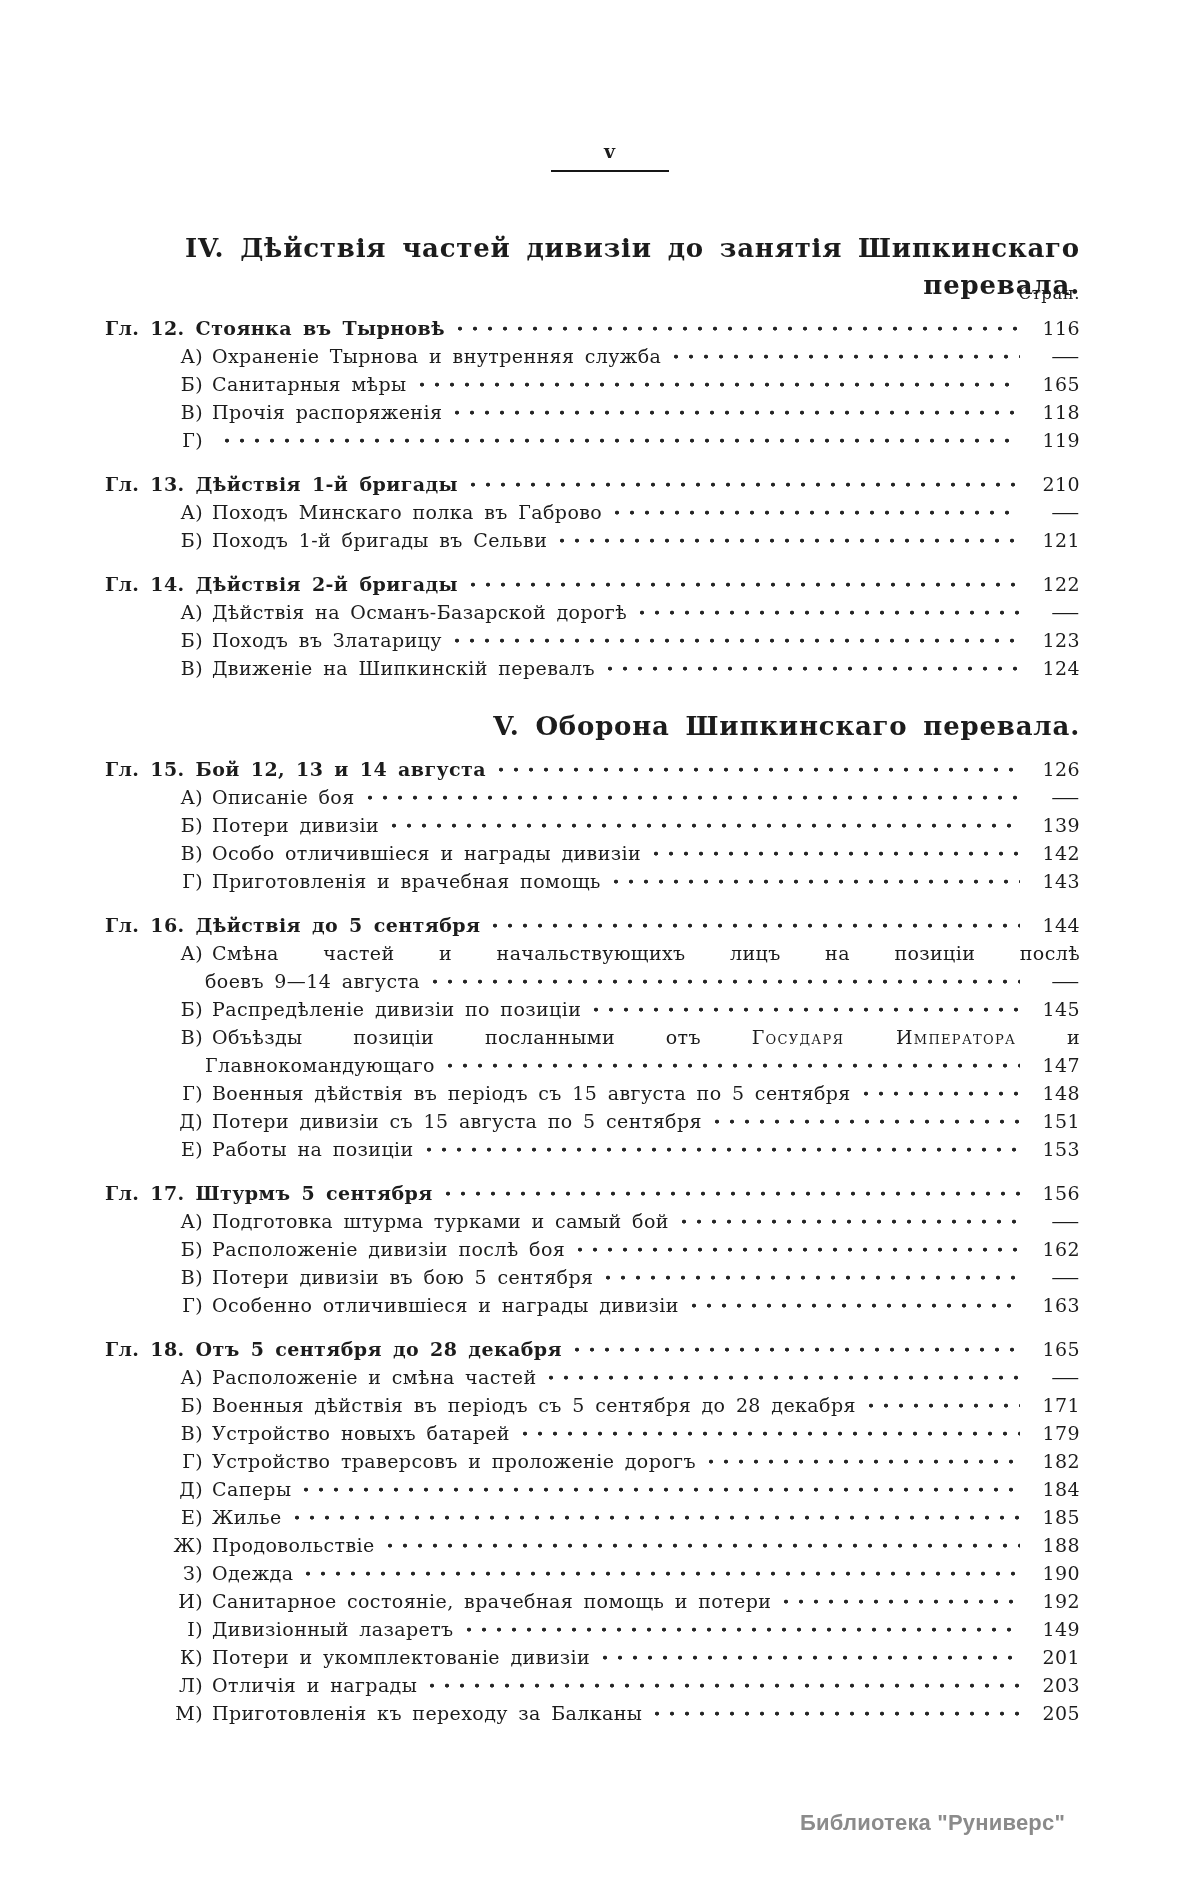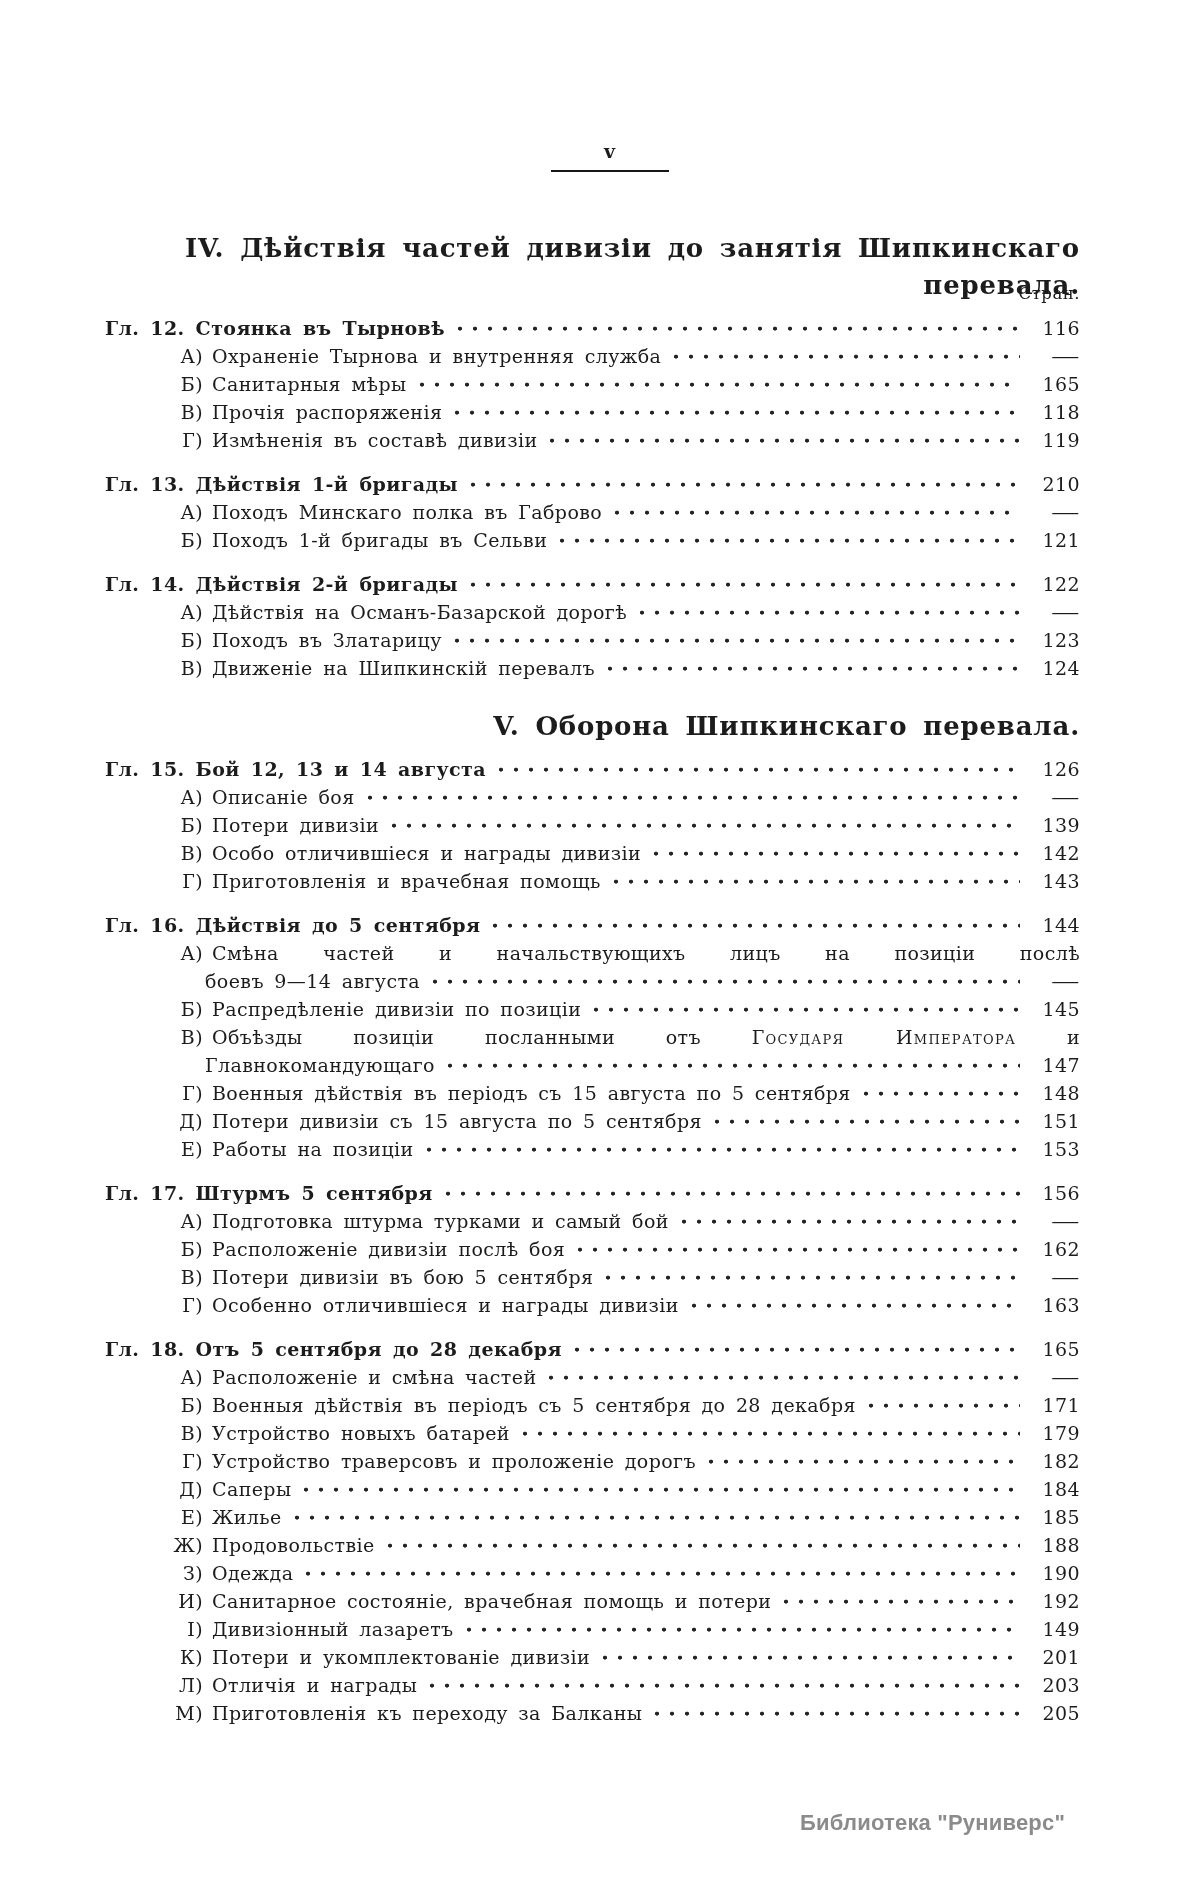--- a/index.html
+++ b/index.html
@@ -148,21 +148,20 @@
     <span class="num">165</span>
   </div>
                 <div class="row item-row">
     <span class="it-label">В)</span>
     <span class="it-title">Прочія распоряженія</span>
     <span class="leader"></span>
     <span class="num">118</span>
   </div>
                 <div class="row item-row">
     <span class="it-label">Г)</span>
-    <span class="it-title">Измѣненія въ составѣ дивизіи</span>
     <span class="leader"></span>
     <span class="num">119</span>
   </div>
               </div>
   </div>
             <div class="chapter">
     <div class="row chapter-row">
       <span class="ch-label">Гл. 13.</span>
       <span class="ch-title">Дѣйствія 1-й бригады</span>
       <span class="leader"></span>

